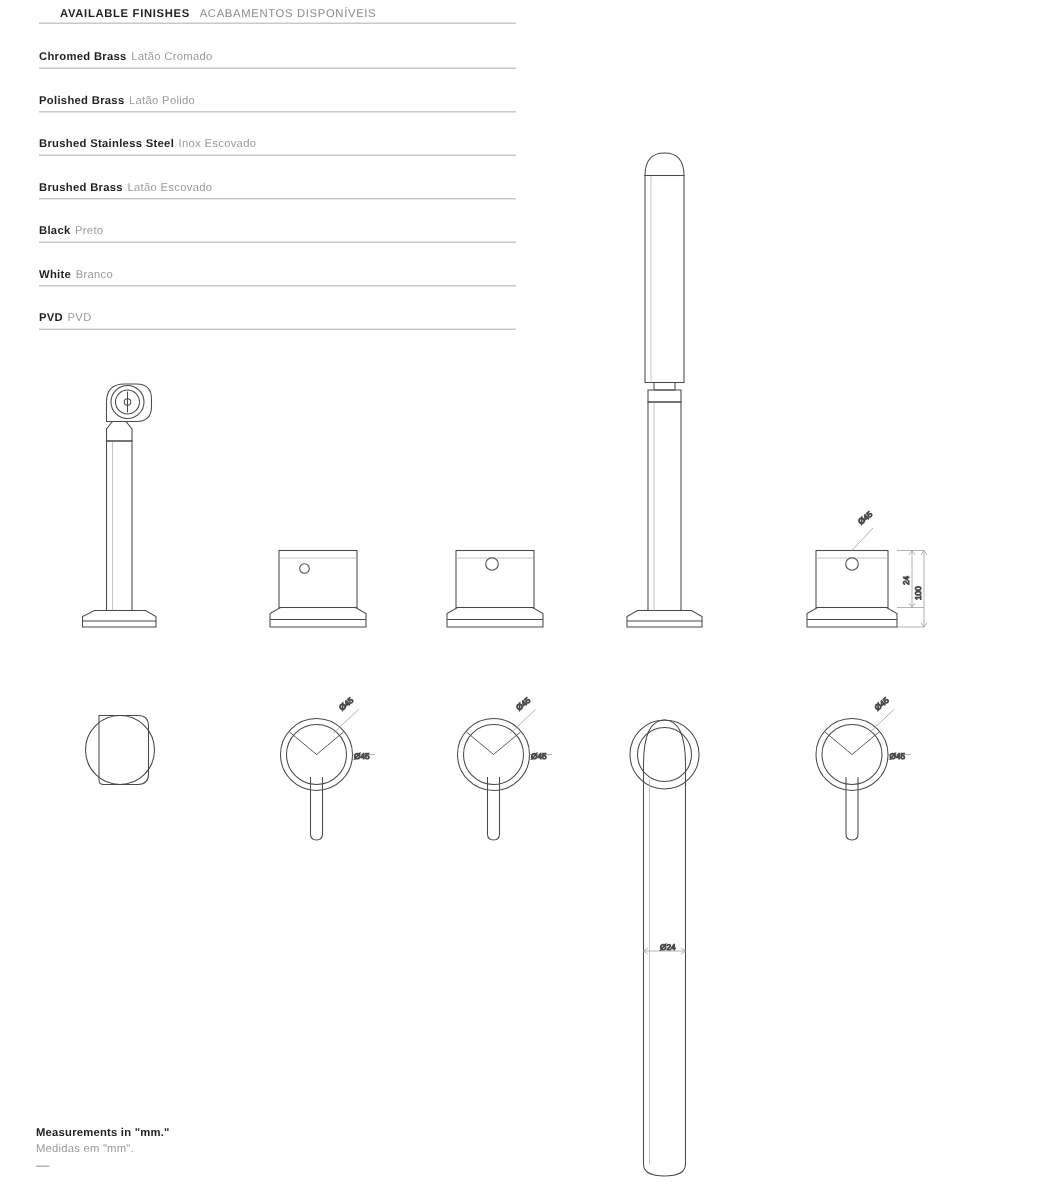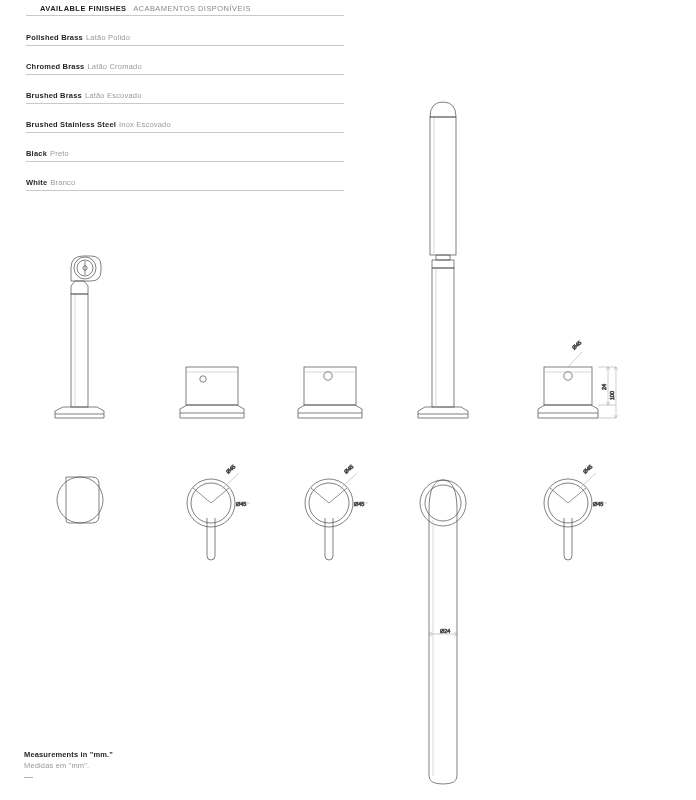--- a/index.html
+++ b/index.html
@@ -121,46 +121,51 @@
 
 <div class="finishes-header">
   <span class="en">AVAILABLE FINISHES</span>
   <span class="pt">ACABAMENTOS DISPONÍVEIS</span>
 </div>
 <div class="header-rule"></div>
 
 <div class="finishes-list">
   <div class="finish-row">
     <div class="label">
+      <span class="en">Chromed Brass</span><span class="pt">Latão Cromado</span>
+    </div>
+  </div>
+  <div class="finish-row">
+    <div class="label">
       <span class="en">Polished Brass</span><span class="pt">Latão Polido</span>
     </div>
   </div>
   <div class="finish-row">
     <div class="label">
-      <span class="en">Chromed Brass</span><span class="pt">Latão Cromado</span>
+      <span class="en">Brushed Stainless Steel</span><span class="pt">Inox Escovado</span>
     </div>
   </div>
   <div class="finish-row">
     <div class="label">
       <span class="en">Brushed Brass</span><span class="pt">Latão Escovado</span>
     </div>
   </div>
   <div class="finish-row">
     <div class="label">
-      <span class="en">Brushed Stainless Steel</span><span class="pt">Inox Escovado</span>
-    </div>
-  </div>
-  <div class="finish-row">
-    <div class="label">
       <span class="en">Black</span><span class="pt">Preto</span>
     </div>
   </div>
   <div class="finish-row">
     <div class="label">
       <span class="en">White</span><span class="pt">Branco</span>
+    </div>
+  </div>
+  <div class="finish-row">
+    <div class="label">
+      <span class="en">PVD</span><span class="pt">PVD</span>
     </div>
   </div>
 </div>
 
 <svg class="drawings" width="696" height="800" viewBox="0 0 696 800" xmlns="http://www.w3.org/2000/svg">
   <g fill="none" stroke="#4a4a4a" stroke-width="0.7" stroke-linejoin="miter" stroke-linecap="butt">
 
     <g>
 
       <path d="M55 418 L104 418 L104 411 L97 407 L63 407 L55 411 Z"></path>

